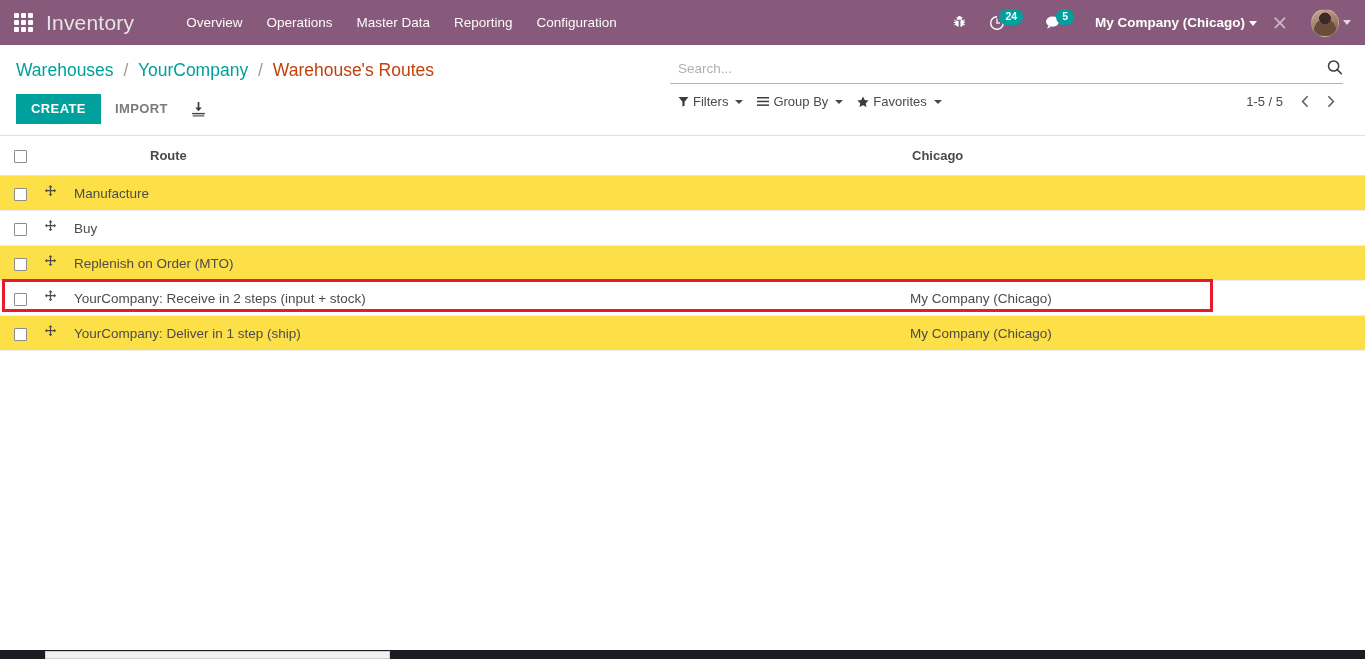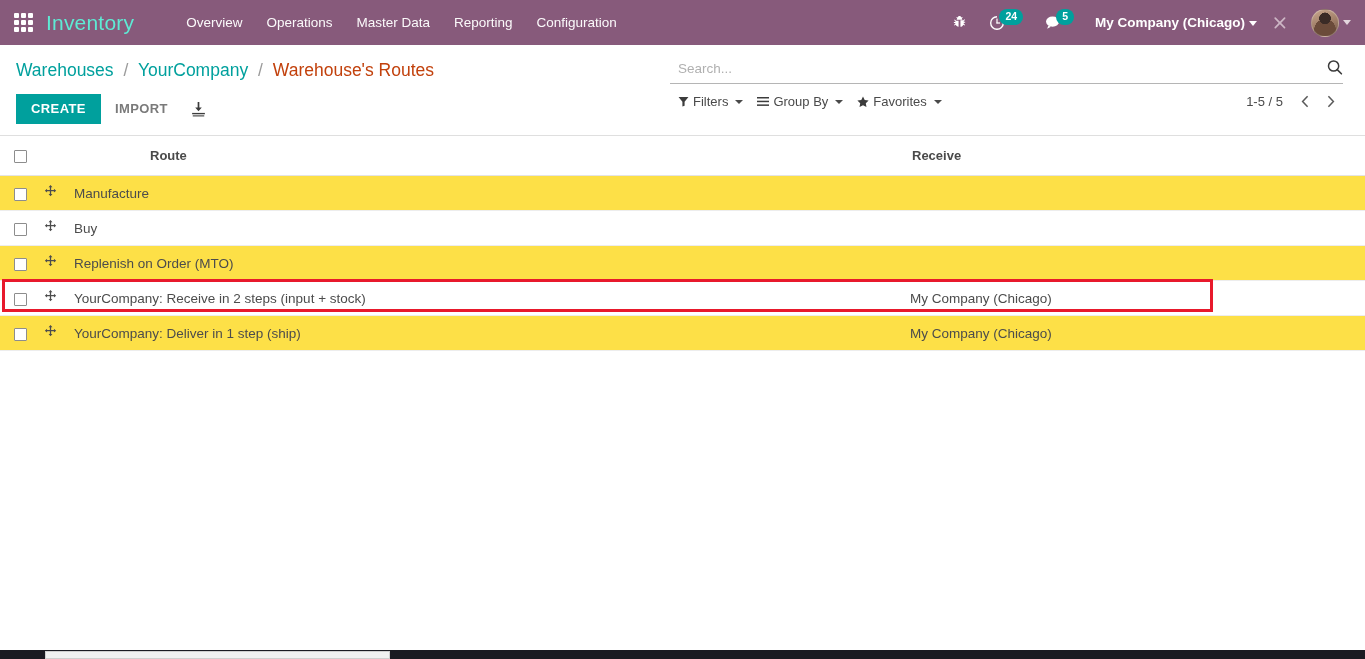--- a/index.html
+++ b/index.html
@@ -26,21 +26,21 @@
   }
   .grid-icon {
     display: grid;
     grid-template-columns: repeat(3, 5px);
     grid-template-rows: repeat(3, 5px);
     gap: 2px;
   }
   .grid-icon i { background: #ffffff; display: block; border-radius: 1px; }
 
   .brand {
-    color: #5eead4;
+    color: #e5e5e5;
     font-size: 21px;
     font-weight: 400;
     letter-spacing: .2px;
     margin-right: 40px;
     cursor: pointer;
   }
   .menu {
     display: flex; align-items: center; gap: 0;
   }
   .menu-item {
@@ -445,21 +445,21 @@
             <col class="col-route">
             <col class="col-company">
         </colgroup>
         <thead>
           <tr>
             <th class="col-check">
               <span class="chk"></span>
             </th>
             <th></th>
             <th class="th-route">Route</th>
-            <th class="th-company">Receive</th>
+            <th class="th-company">Chicago</th>
           </tr>
         </thead>
         <tbody>
 
           <tr class="row-alt">
             <td class="col-check">
               <span class="chk"></span>
             </td>
             <td>
               <span class="handle">

